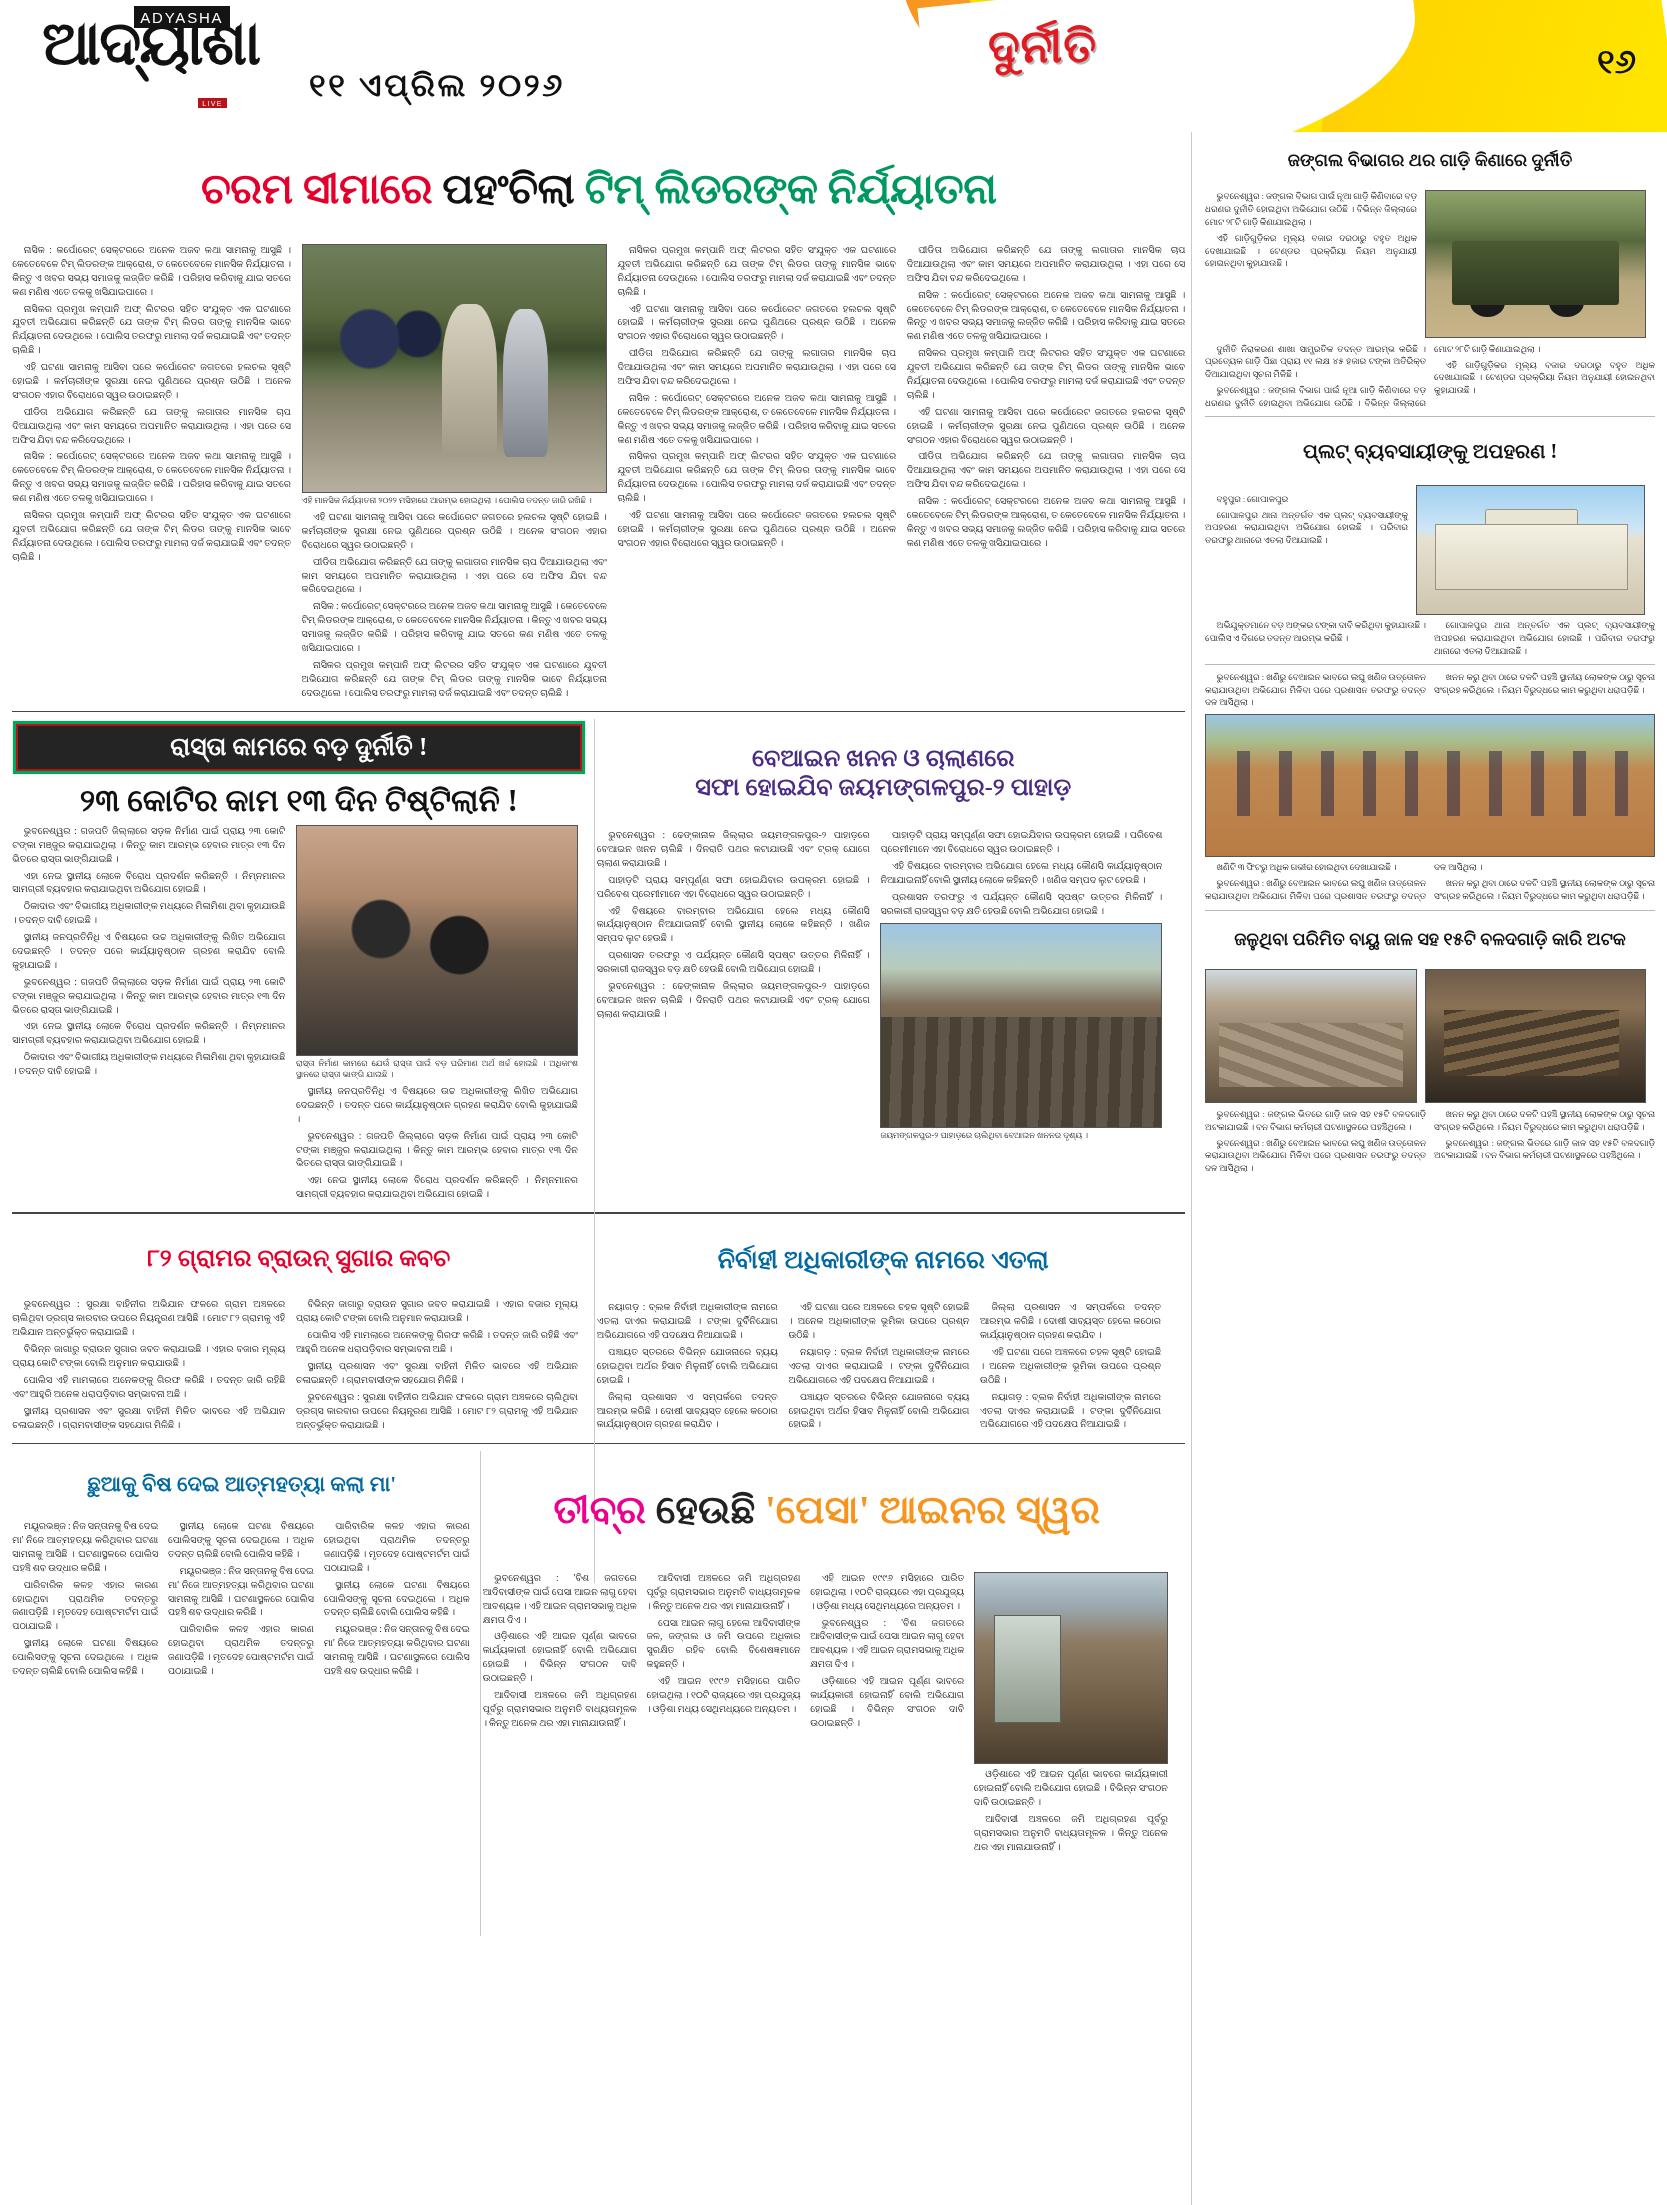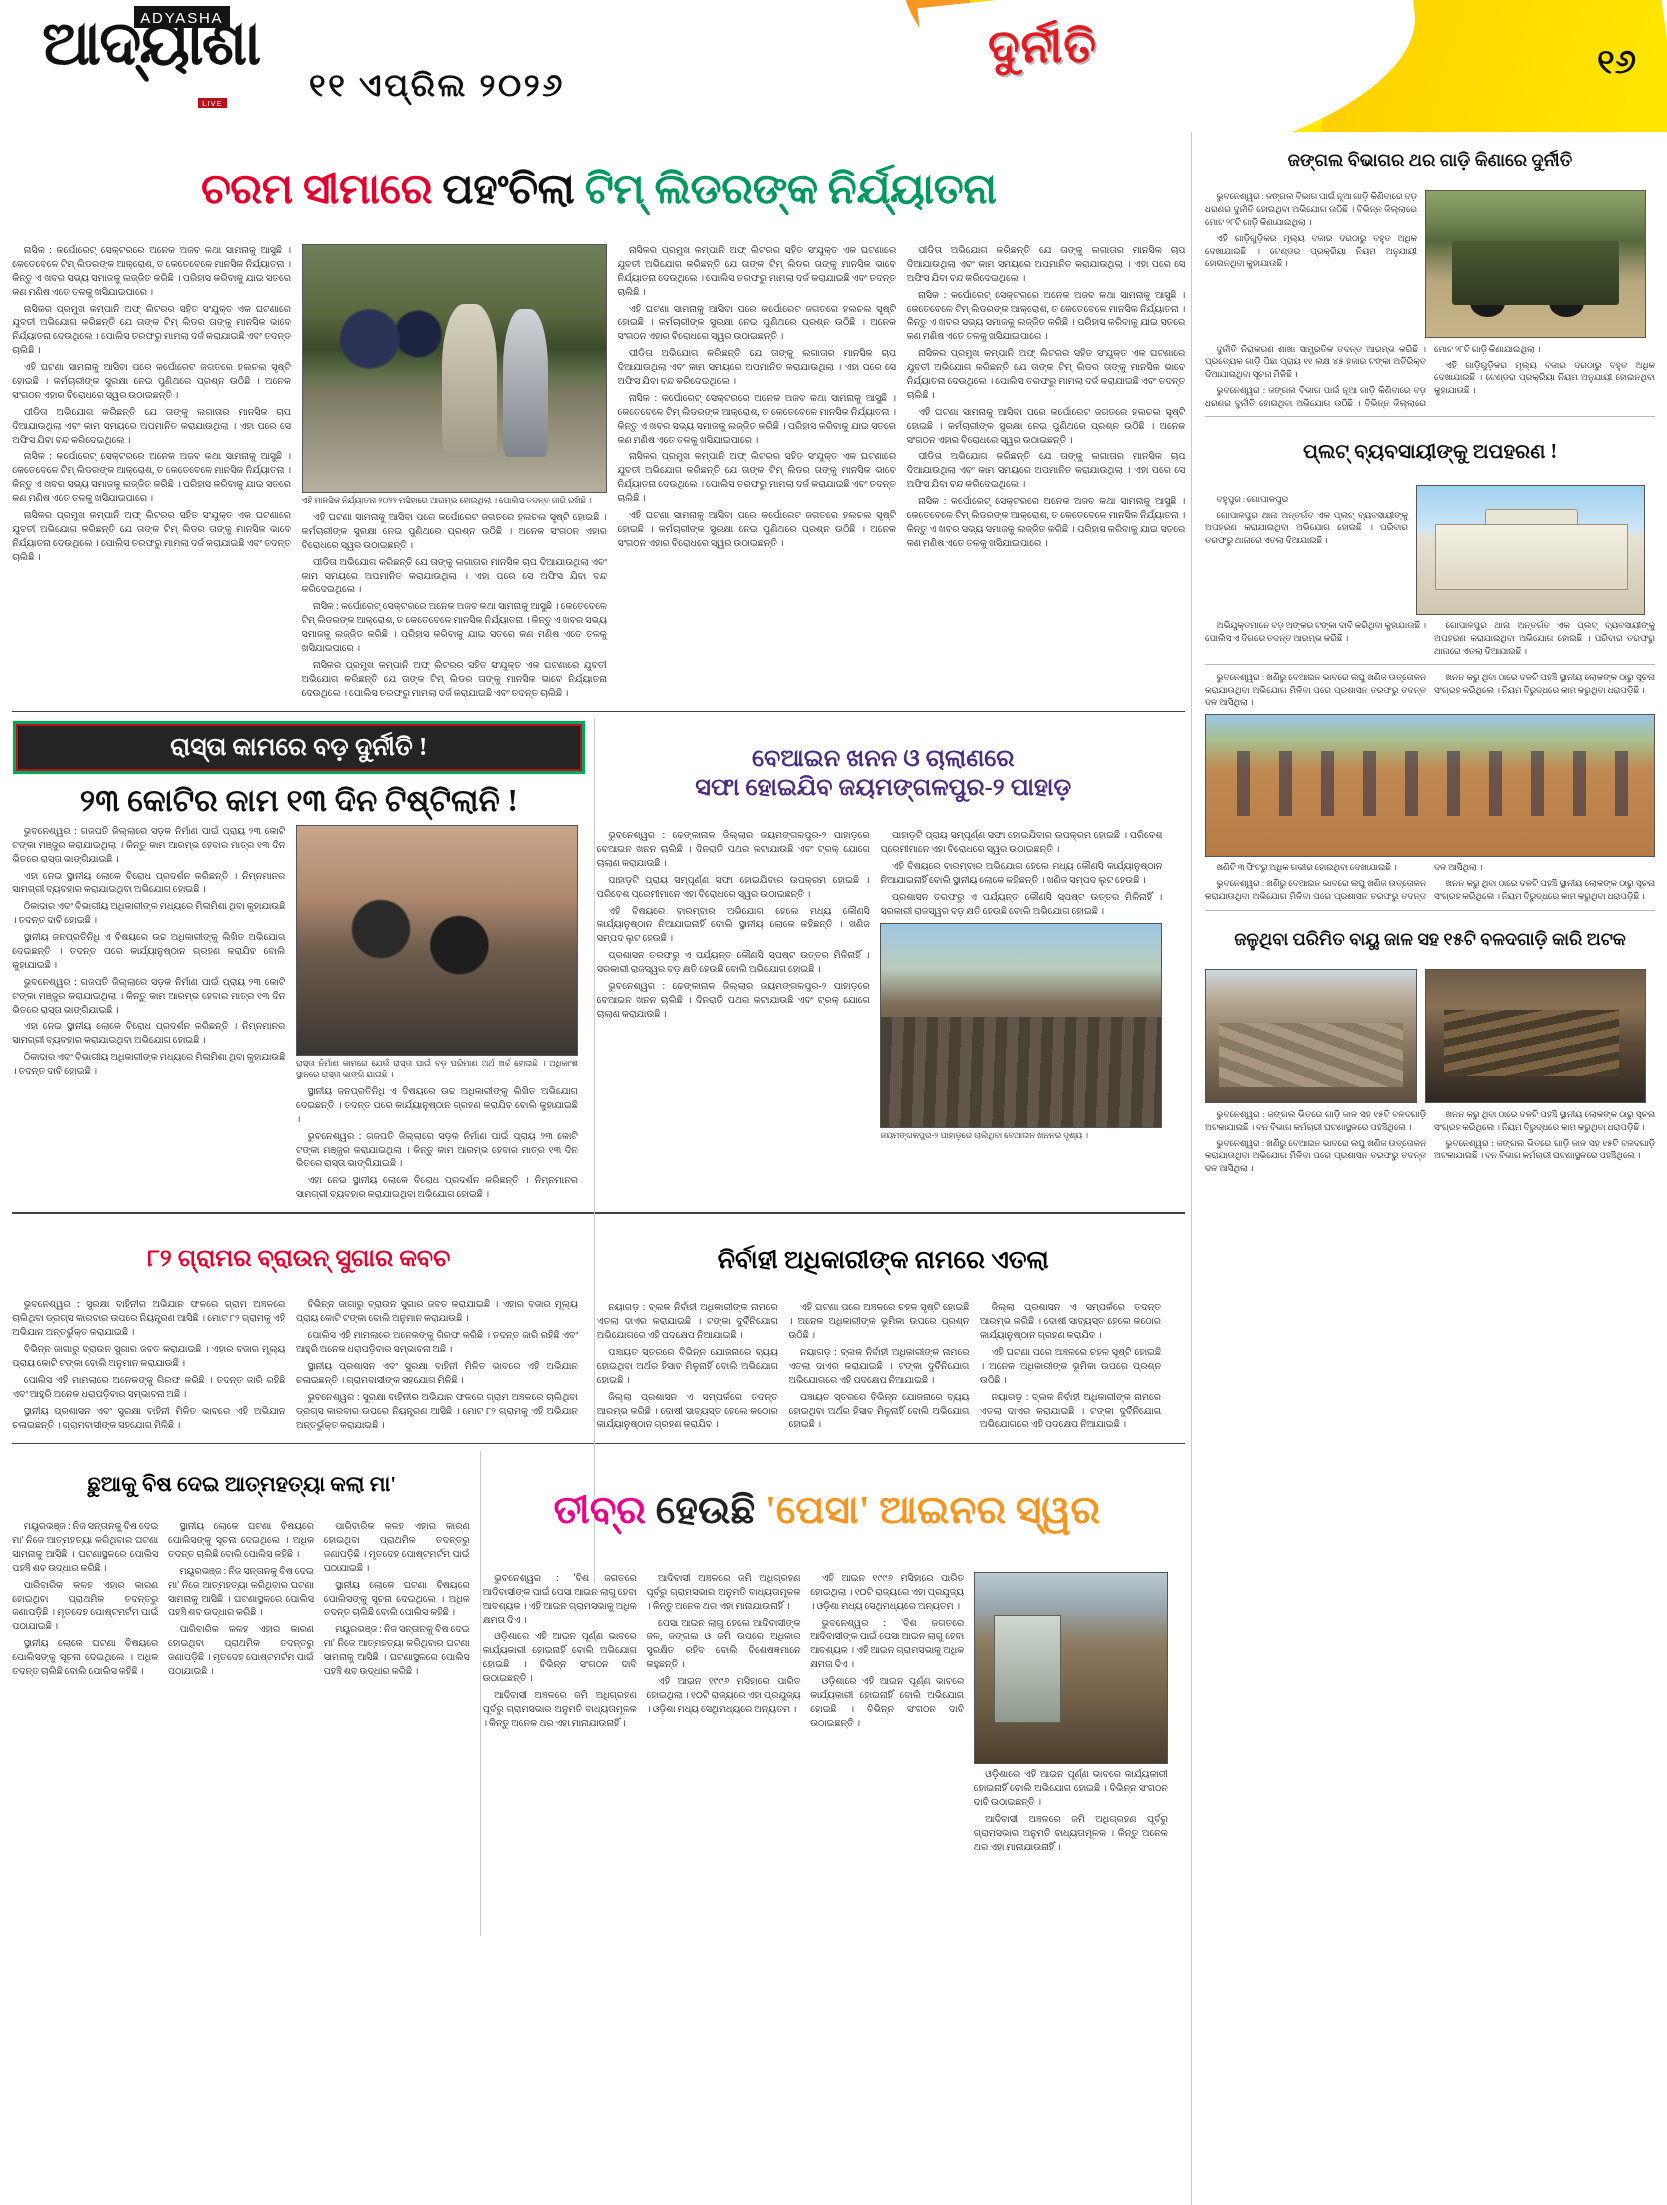--- a/index.html
+++ b/index.html
@@ -92,21 +92,21 @@
   }
   .hl-purple{
     color:#4b2c83;font-size:24px;font-weight:bold;text-align:center;line-height:1.22;
     font-family:"Liberation Serif",serif;padding:4.4px 2.6px 7px;
   }
   .hl-red{
     color:#e4002b;font-size:24px;font-weight:bold;text-align:center;line-height:1.2;
     font-family:"Liberation Serif",serif;padding:3.5px 0 5.3px;
   }
   .hl-black-md{
-    color:#000000;font-size:25px;font-weight:bold;text-align:center;line-height:1.2;
+    color:#0369a1;font-size:25px;font-weight:bold;text-align:center;line-height:1.2;
     font-family:"Liberation Serif",serif;padding:3.5px 0 5.3px;
   }
   .hl-mix{
     font-size:39px;font-weight:bold;text-align:center;line-height:1.14;
     font-family:"Liberation Serif",serif;padding:4.4px 0 7px;
   }
   .hl-mix .m{color:#ec008c;}
   .hl-mix .k{color:#222;}
   .hl-mix .o{color:#f7941e;}
   .tcol-txt{

